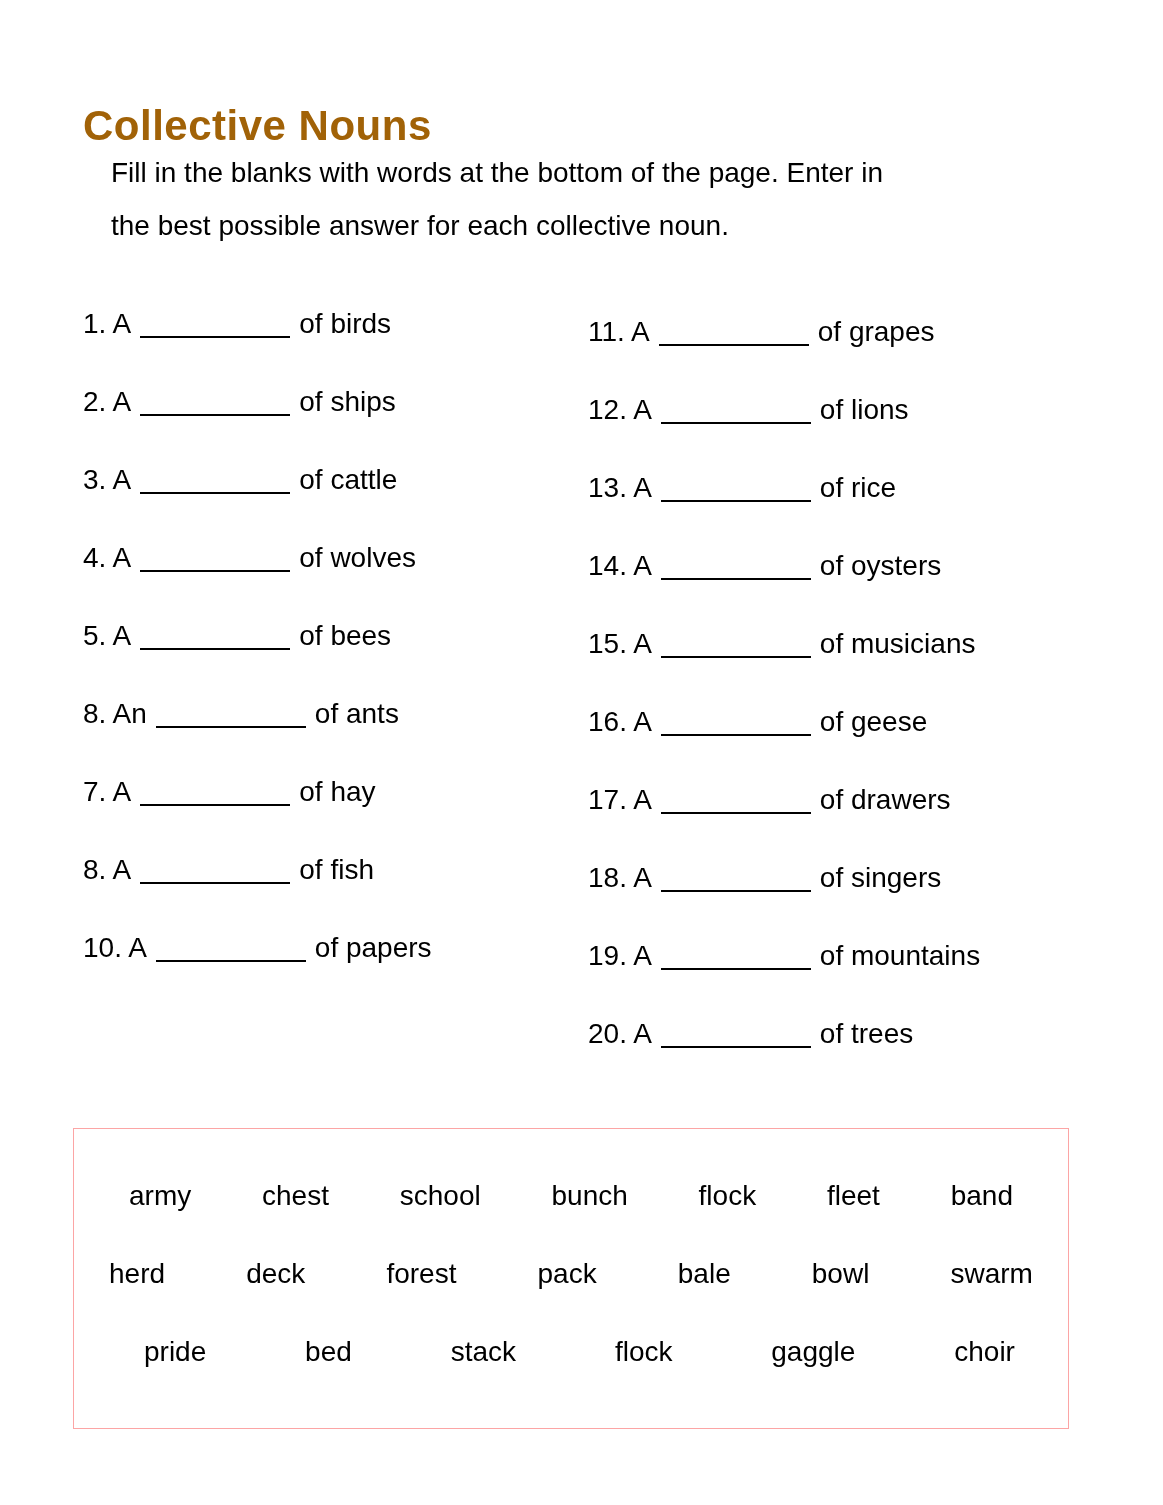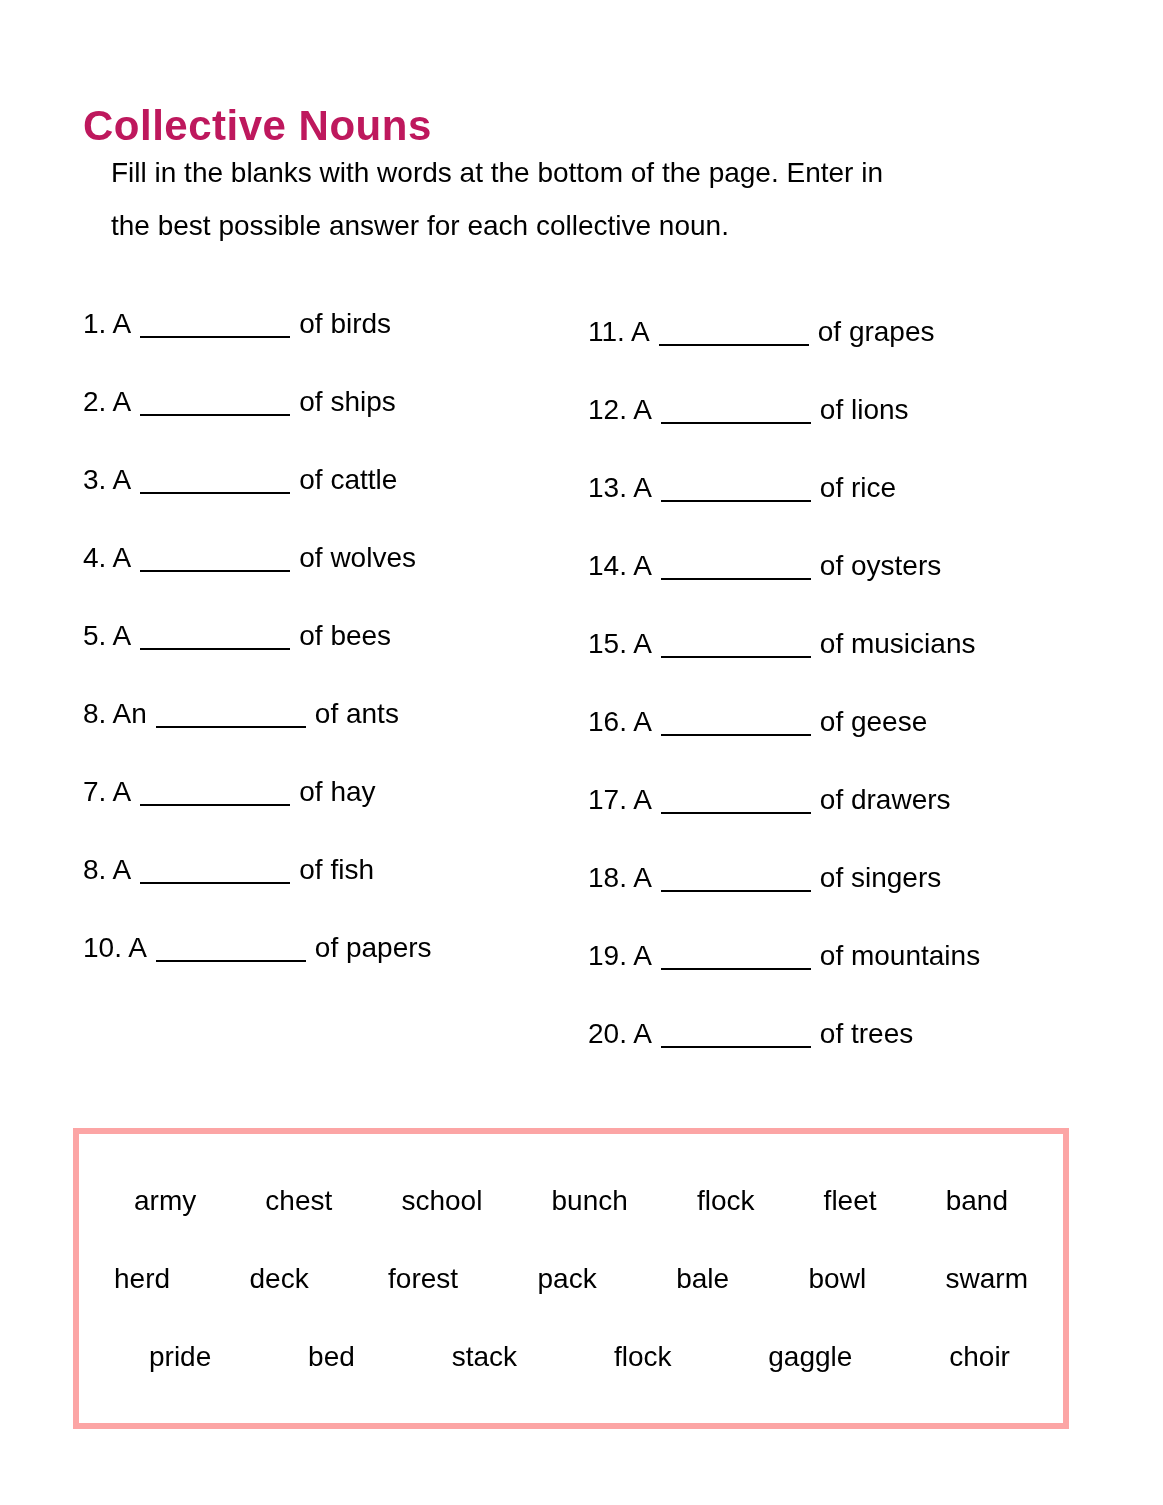--- a/index.html
+++ b/index.html
@@ -28,37 +28,37 @@
   }
   .q-blank{
     display:inline-block;width:150px;height:26px;
     border-bottom:2px solid #000;
     margin:0 9px;position:relative;top:5px;
   }
 
   .word-bank{
     position:absolute;left:73px;top:1128px;
     width:996px;height:301px;box-sizing:border-box;
-    border:6px solid #fca5a5;background:#fff;
+    border:1px solid #fca5a5;background:#fff;
     padding-top:28px;
   }
   .wb-row{
     height:78px;display:flex;justify-content:space-between;align-items:center;
     font-size:28px;
   }
   .wb-row-1{padding:0 55px;}
   .wb-row-2{padding:0 35px;}
   .wb-row-3{padding-left:70px;padding-right:53px;}
 </style>
 </head>
 <body>
 
 <div class="page">
 
-  <h1 class="title" style="color: #be185d;">Collective Nouns</h1>
+  <h1 class="title" style="color: #a16207;">Collective Nouns</h1>
 
   <div class="instructions">
     <div>Fill in the blanks with words at the bottom of the page. Enter in</div>
     <div>the best possible answer for each collective noun.</div>
   </div>
 
   <div class="q-col q-col-left" id="col-left">
       <div class="q-item"><span class="q-prefix">1. A</span><span class="q-blank"></span><span class="q-suffix">of birds</span></div>
       <div class="q-item"><span class="q-prefix">2. A</span><span class="q-blank"></span><span class="q-suffix">of ships</span></div>
       <div class="q-item"><span class="q-prefix">3. A</span><span class="q-blank"></span><span class="q-suffix">of cattle</span></div>

